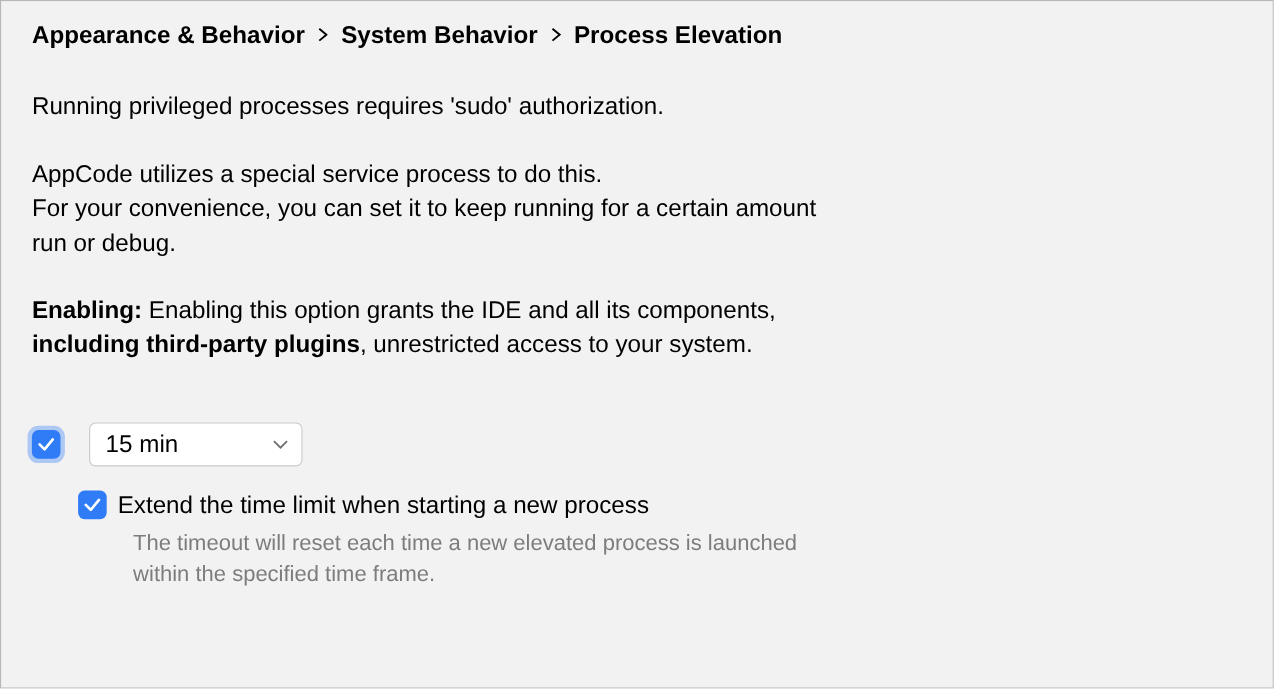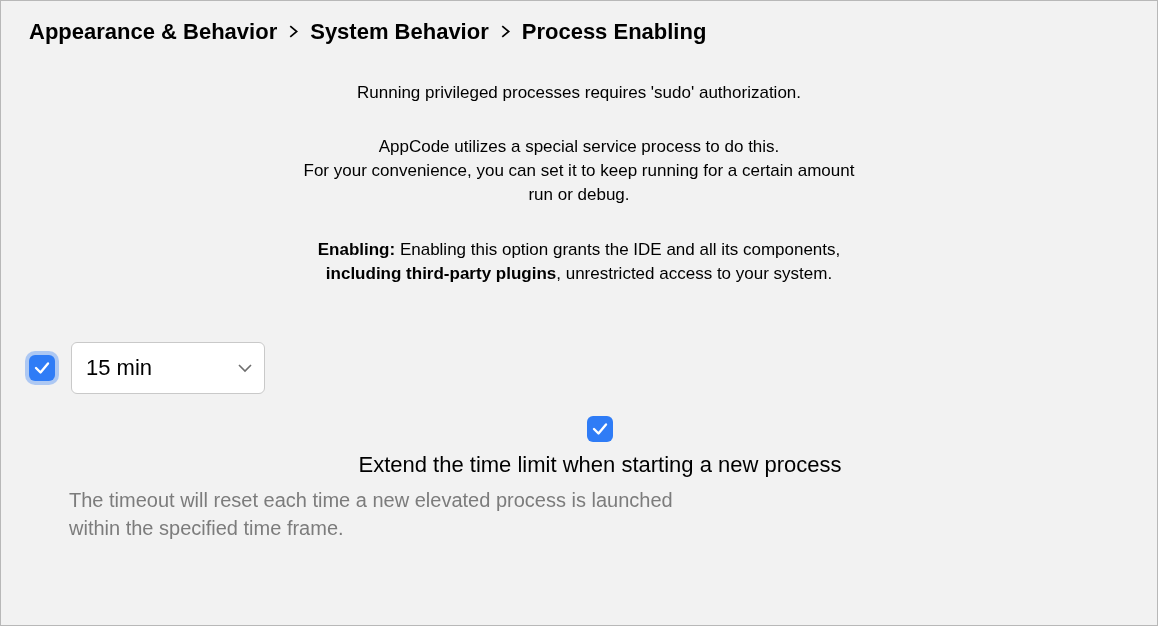--- a/index.html
+++ b/index.html
@@ -28,23 +28,22 @@
       gap: 12px;
       margin-bottom: 36px;
       text-align: center;
     }
     .chev {
       font-weight: 400;
       color: #000;
       font-size: 18px;
     }
     .description {
-      font-size: 17px;
+      font-size: 22px;
       line-height: 1.42;
-      text-align: center;
     }
     .description p {
       margin-bottom: 0;
     }
     .para-gap {
       height: 30px;
     }
     .bold {
       font-weight: 700;
     }
@@ -52,21 +51,20 @@
       margin-top: 56px;
     }
     .row {
       display: flex;
       align-items: center;
       gap: 10px;
     }
     .indent {
       margin-left: 42px;
       margin-top: 22px;
-      flex-direction: column;
     }
     .checkbox {
       width: 26px;
       height: 26px;
       border-radius: 6px;
       background: #2f7cf6;
       display: flex;
       align-items: center;
       justify-content: center;
       flex-shrink: 0;
@@ -75,47 +73,47 @@
       box-shadow: 0 0 0 4px rgba(47,124,246,0.35);
     }
     .checkbox svg {
       width: 18px;
       height: 18px;
     }
     .label {
       font-size: 22px;
     }
     .select {
-      height: 52px;
+      height: 40px;
       min-width: 194px;
       border: 1px solid #c9c9c9;
       border-radius: 6px;
       background: #fff;
       display: flex;
       align-items: center;
       justify-content: space-between;
       padding: 0 12px 0 14px;
       font-size: 22px;
-      margin-left: 6px;
+      margin-left: 16px;
       cursor: default;
       gap: 32px;
     }
     .select-caret {
       color: #6e6e6e;
       display: flex;
       align-items: center;
     }
     .select-caret svg {
       width: 14px;
       height: 10px;
     }
     .hint {
       font-size: 20px;
       color: #7c7c7c;
-      margin-left: 40px;
+      margin-left: 92px;
       margin-top: 8px;
       line-height: 1.4;
     }
   </style>
 </head>
 <body>
 
 <div class="panel">
 
   <div class="breadcrumb">
@@ -124,21 +122,21 @@
       <svg viewBox="0 0 8 12" width="9" height="13">
           <path d="M1 1 L7 6 L1 11" fill="none" stroke="#000" stroke-width="1.6"></path>
         </svg>
     </span>
     <span>System Behavior</span>
     <span class="chev">
       <svg viewBox="0 0 8 12" width="9" height="13">
           <path d="M1 1 L7 6 L1 11" fill="none" stroke="#000" stroke-width="1.6"></path>
         </svg>
     </span>
-    <span>Process Enabling</span>
+    <span>Process Elevation</span>
   </div>
 
   <div class="description">
     <p>Running privileged processes requires 'sudo' authorization.</p>
     <div class="para-gap"></div>
     <p>AppCode utilizes a special service process to do this.</p>
     <p>For your convenience, you can set it to keep running for a certain amount</p>
     <p>run or debug.</p>
     <div class="para-gap"></div>
     <p>

